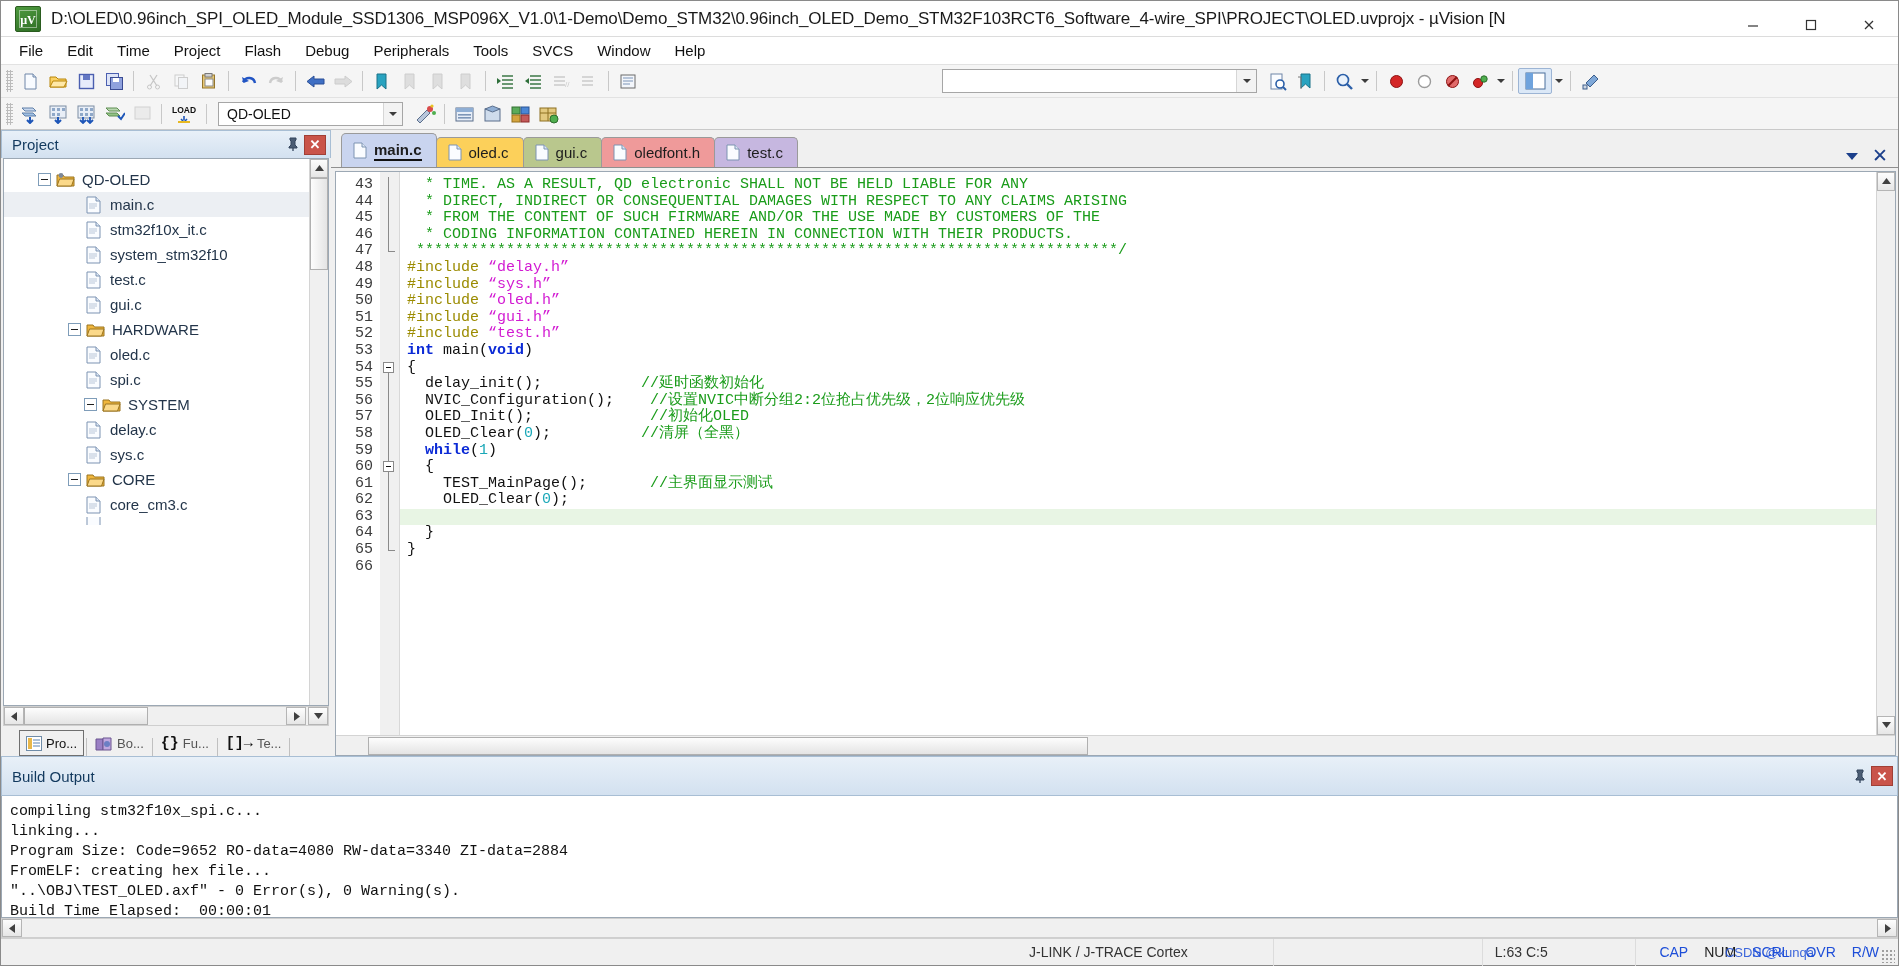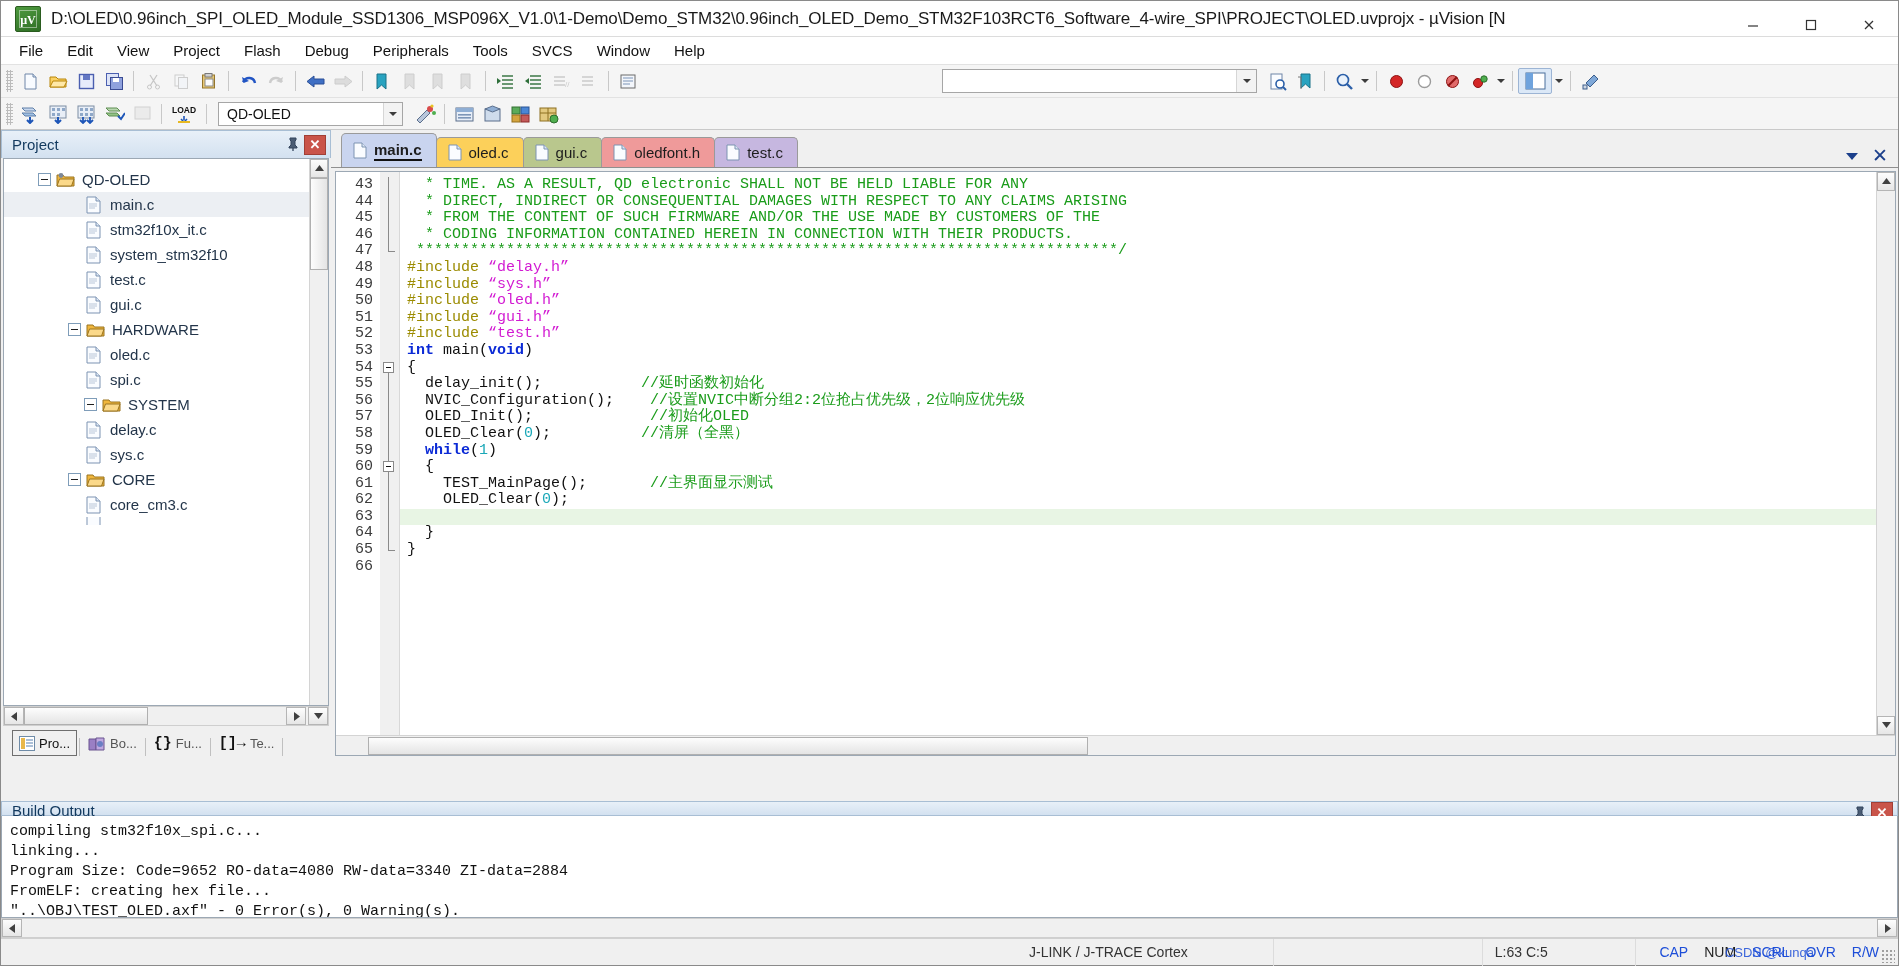--- a/index.html
+++ b/index.html
@@ -96,21 +96,21 @@
                   display:flex; flex-direction:column; }
   .sc-btn { height:19px; background:linear-gradient(#fdfdfd,#e6e6e6); border:1px solid #b5b5b5;
             display:flex; align-items:center; justify-content:center; }
   .sc-thumb { background:linear-gradient(90deg,#fdfdfd,#e4e4e4); border:1px solid #b0b0b0;
               margin:0; }
   .tree-hscroll { height:20px; background:#f0f0f0; border:1px solid #cfcfcf;
                   display:flex; align-items:center; margin:0 2px; }
   .hs-btn { width:20px; height:18px; background:linear-gradient(#fdfdfd,#e6e6e6);
             border:1px solid #b5b5b5; display:flex; align-items:center; justify-content:center; }
   .hs-thumb { height:18px; background:linear-gradient(#fdfdfd,#e4e4e4); border:1px solid #b0b0b0; }
-  .proj-tabs { height:30px; display:flex; align-items:flex-end; padding-left:11px; flex:none;
+  .proj-tabs { height:30px; display:flex; align-items:flex-end; padding-left:18px; flex:none;
                background:#f0f0f0; }
   .ptab { height:26px; display:flex; align-items:center; padding:0 6px; font-size:13px;
           color:#555; gap:4px; }
   .ptab.active { border:1px solid #6f6f6f; background:#f0f0f0; color:#111; }
   .ptab-sep { width:1px; height:18px; background:#c0c0c0; margin:0 2px; }
 
   
   .editor-area { flex:1; display:flex; flex-direction:column; min-width:0; background:#f0f0f0; }
   .tabbar { height:38px; display:flex; align-items:flex-end; padding-left:10px; flex:none;
             position:relative; border-bottom:1px solid #8f8f8f; }
@@ -149,22 +149,22 @@
   .str { color:#d21ad2; }
   .kw  { color:#0b2ad6; font-weight:bold; }
   .num { color:#1aa8b8; }
   .code-vscroll { width:19px; background:#f0f0f0; border-left:1px solid #d4d4d4;
                   display:flex; flex-direction:column; flex:none; }
   .code-hscroll { height:20px; background:#f0f0f0; border-top:1px solid #d4d4d4;
                   display:flex; align-items:center; flex:none; }
 
   
   .buildpanel { height:182px; flex:none; display:flex; flex-direction:column; background:#f0f0f0; }
-  .build-hdr { height:15px; background:linear-gradient(#e8f0f8,#d3e1f0); border:1px solid #a8bed4;
-               display:flex; padding:0 4px 0 10px;margin-top:45px; }
+  .build-hdr { height:40px; background:linear-gradient(#e8f0f8,#d3e1f0); border:1px solid #a8bed4;
+               display:flex; align-items:center; padding:0 4px 0 10px; }
   .build-hdr .ttl { flex:1; font-size:15px; color:#12395e; }
   .build-body { flex:1; background:#fff; border:1px solid #9ca8b4; border-top:none;
                 font-family:"Liberation Mono", monospace; font-size:15px; color:#111;
                 padding:6px 0 0 8px; white-space:pre; overflow:hidden; }
   .build-body .bline { height:20px; line-height:20px; }
   .build-hscroll { height:20px; background:#f0f0f0; border:1px solid #cfcfcf;
                    display:flex; align-items:center; flex:none; }
 
   
   .statusbar { height:27px; background:#f0f0f0; border-top:1px solid #d0d0d0; display:flex;
@@ -203,21 +203,21 @@
             <line x1="3" y1="3" x2="11" y2="11" stroke="#333" stroke-width="1.3"></line>
             <line x1="11" y1="3" x2="3" y2="11" stroke="#333" stroke-width="1.3"></line>
           </svg>
       </div>
     </div>
   </div>
 
   <div class="menubar">
     <div class="menu-item">File</div>
     <div class="menu-item">Edit</div>
-    <div class="menu-item">View</div>
+    <div class="menu-item">Time</div>
     <div class="menu-item">Project</div>
     <div class="menu-item">Flash</div>
     <div class="menu-item">Debug</div>
     <div class="menu-item">Peripherals</div>
     <div class="menu-item">Tools</div>
     <div class="menu-item">SVCS</div>
     <div class="menu-item">Window</div>
     <div class="menu-item">Help</div>
   </div>
 

